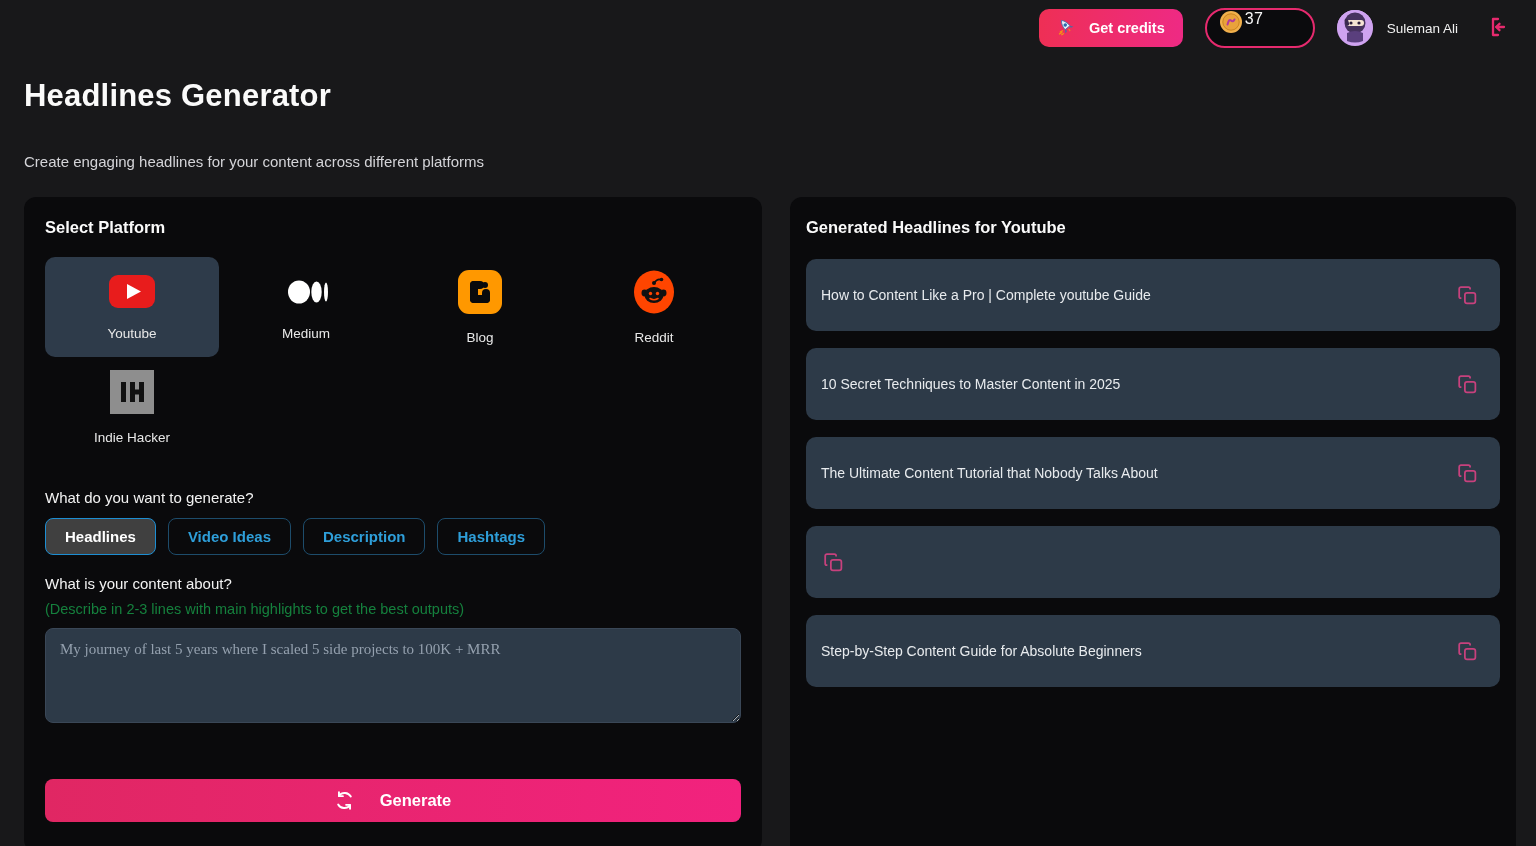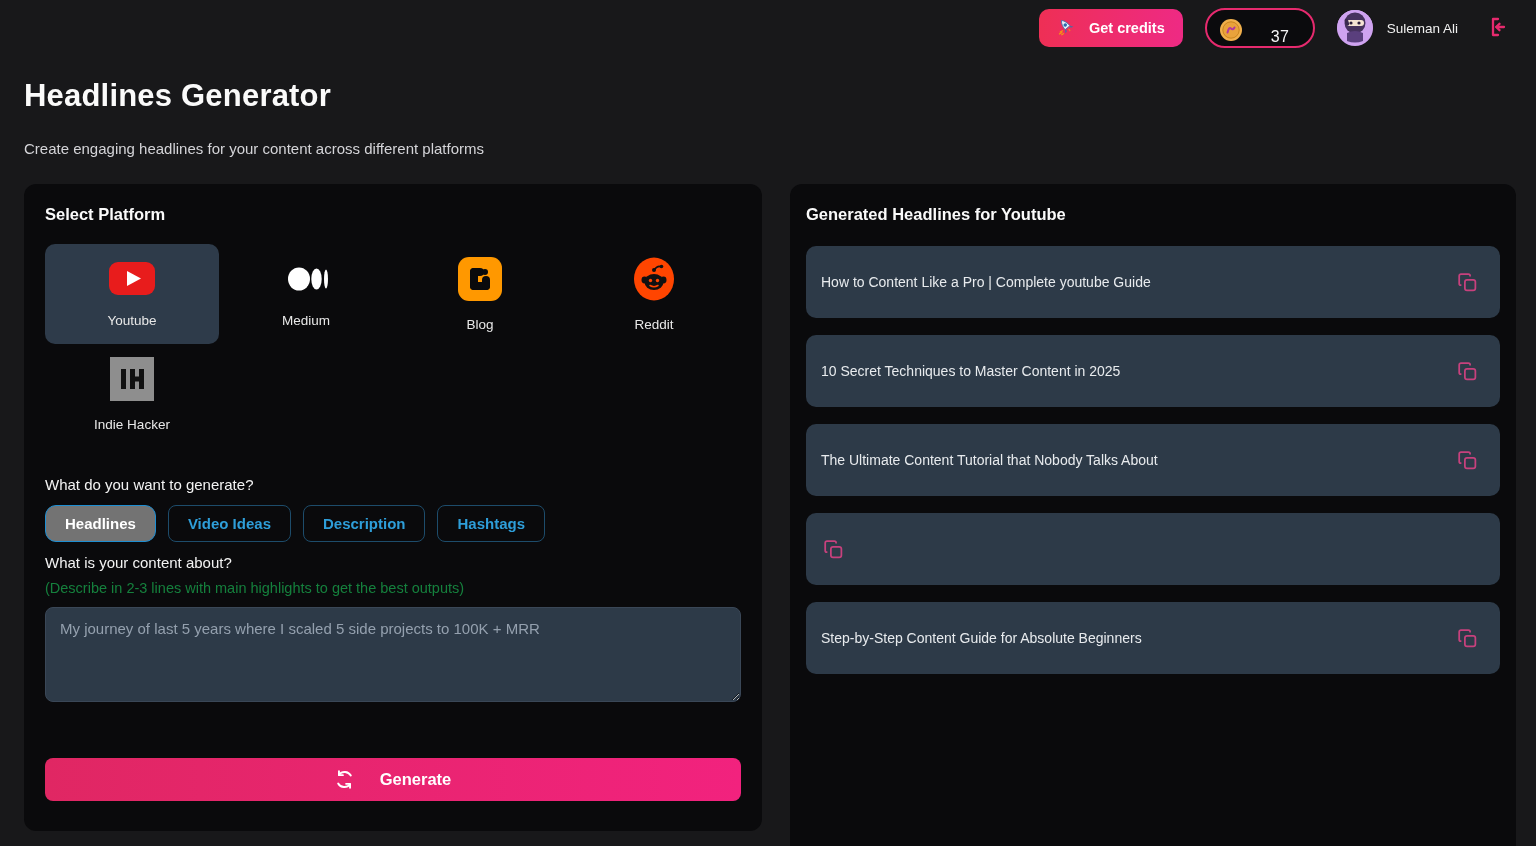--- a/index.html
+++ b/index.html
@@ -22,42 +22,42 @@
   .btn-credits {
     display: flex; align-items: center; gap: 13px;
     background: linear-gradient(90deg, #ee2f55, #ee2a84);
     border: none; border-radius: 10px;
     height: 38px; padding: 0 18px;
     color: #fff; font-weight: bold; font-size: 14.5px;
     cursor: pointer;
     font-family: "Liberation Sans", sans-serif;
   }
   .credits-pill {
-    display: flex; align-items: flex-end; gap: 28px;
+    display: flex; align-items: flex-start; gap: 2px;
     background: #0b0b0d;
     border: 2px solid #e62a6e;
     border-radius: 20px;
     height: 40px; padding: 0 18px 0 12px;
     min-width: 110px;
     cursor: pointer;
   }
   .credits-count { color: #f5f5f5; font-size: 16px; letter-spacing: .5px; }
   .avatar {
     width: 36px; height: 36px; border-radius: 50%;
     background: #cfa3f0;
     display: flex; align-items: center; justify-content: center;
     overflow: hidden; cursor: pointer;
   }
   .user-name { font-size: 13.5px; color: #f0f0f0; }
   .btn-logout { background: none; border: none; cursor: pointer; padding: 4px; }
 
   
   .page-head { padding: 22px 24px 0 24px; }
   .page-title { font-size: 31px; font-weight: bold; color: #fafafa; letter-spacing: .2px; }
-  .page-subtitle { margin-top: 26px; font-size: 15px; color: #d4d4d8; }
+  .page-subtitle { margin-top: 39px; font-size: 15px; color: #d4d4d8; }
 
   
   .columns {
     display: flex; gap: 28px;
     padding: 0 20px 0 24px;
     margin-top: 27px;
     align-items: flex-start;
   }
   .panel {
     background: #0a0a0c;
@@ -87,35 +87,35 @@
   .tab {
     height: 37px; padding: 0 19px;
     border-radius: 8px;
     font-size: 15px; font-weight: bold;
     background: transparent;
     border: 1px solid #1d4c6b;
     color: #2e9ed9;
     cursor: pointer;
     font-family: "Liberation Sans", sans-serif;
   }
-  .tab.active { background: #737373; border-color: #1d8ed2; color: #fff; border-radius: 11px; }
-
-  
-  .content-q { margin-top: 12px; font-size: 15px; color: #f3f3f3; }
+  .tab.active { background: #404040; border-color: #1d8ed2; color: #fff; }
+
+  
+  .content-q { margin-top: 20px; font-size: 15px; color: #f3f3f3; }
   .content-hint { margin-top: 9px; font-size: 14.5px; color: #15803d; }
   .content-input {
     margin-top: 11px;
     width: 100%; height: 95px;
     background: #2d3a48;
     border: 1px solid #3a4757;
     border-radius: 8px;
     padding: 12px 14px;
     color: #5eead4;
     font-size: 15px;
-    font-family: Liberation Sans, sans-serif;
+    font-family: Liberation Serif, serif;
     resize: vertical;
   }
   .content-input::placeholder { color: #94a0ae; }
 
   .btn-generate {
     margin-top: 52px;
     width: 100%; height: 43px;
     border: none; border-radius: 8px;
     background: linear-gradient(90deg, #e02763, #f2227e);
     color: #fff; font-size: 16.5px; font-weight: bold;

